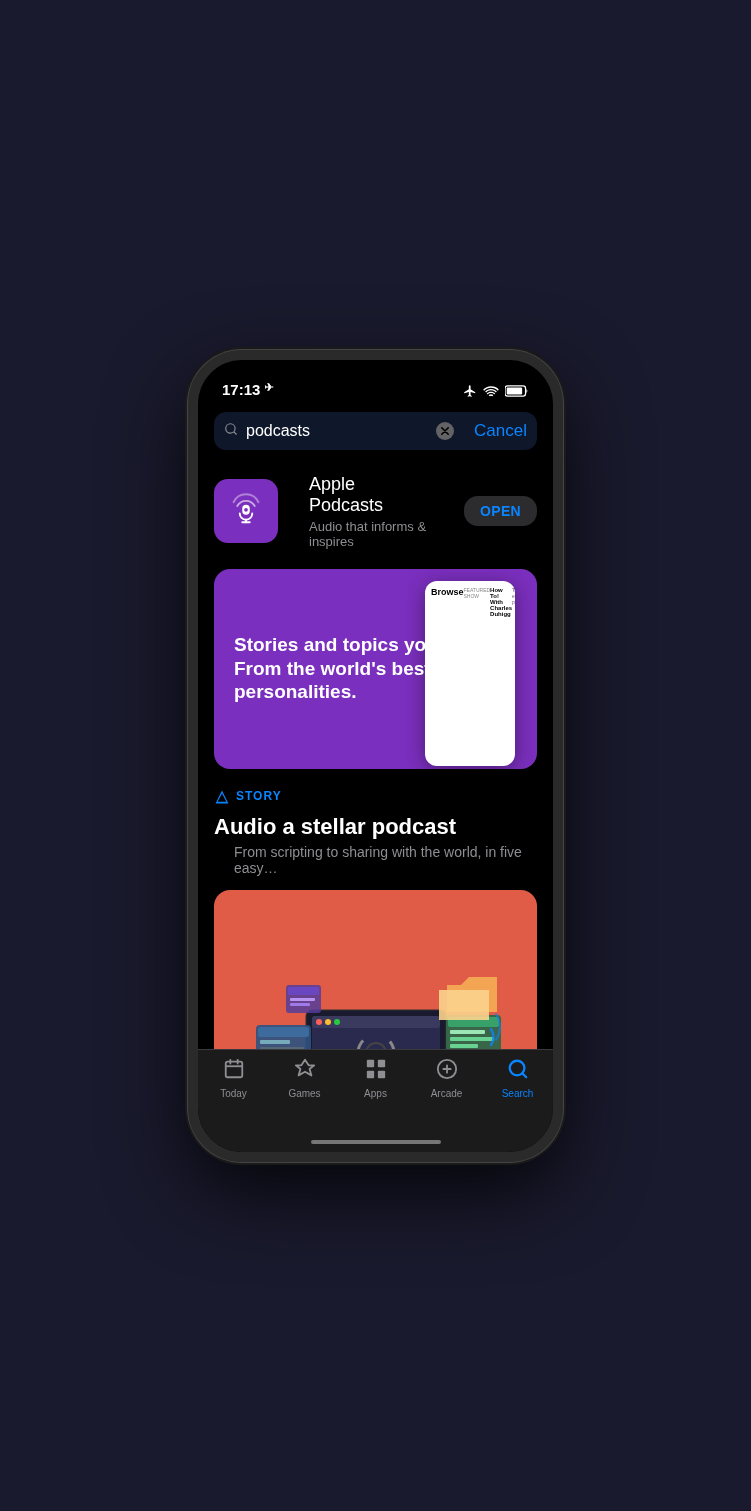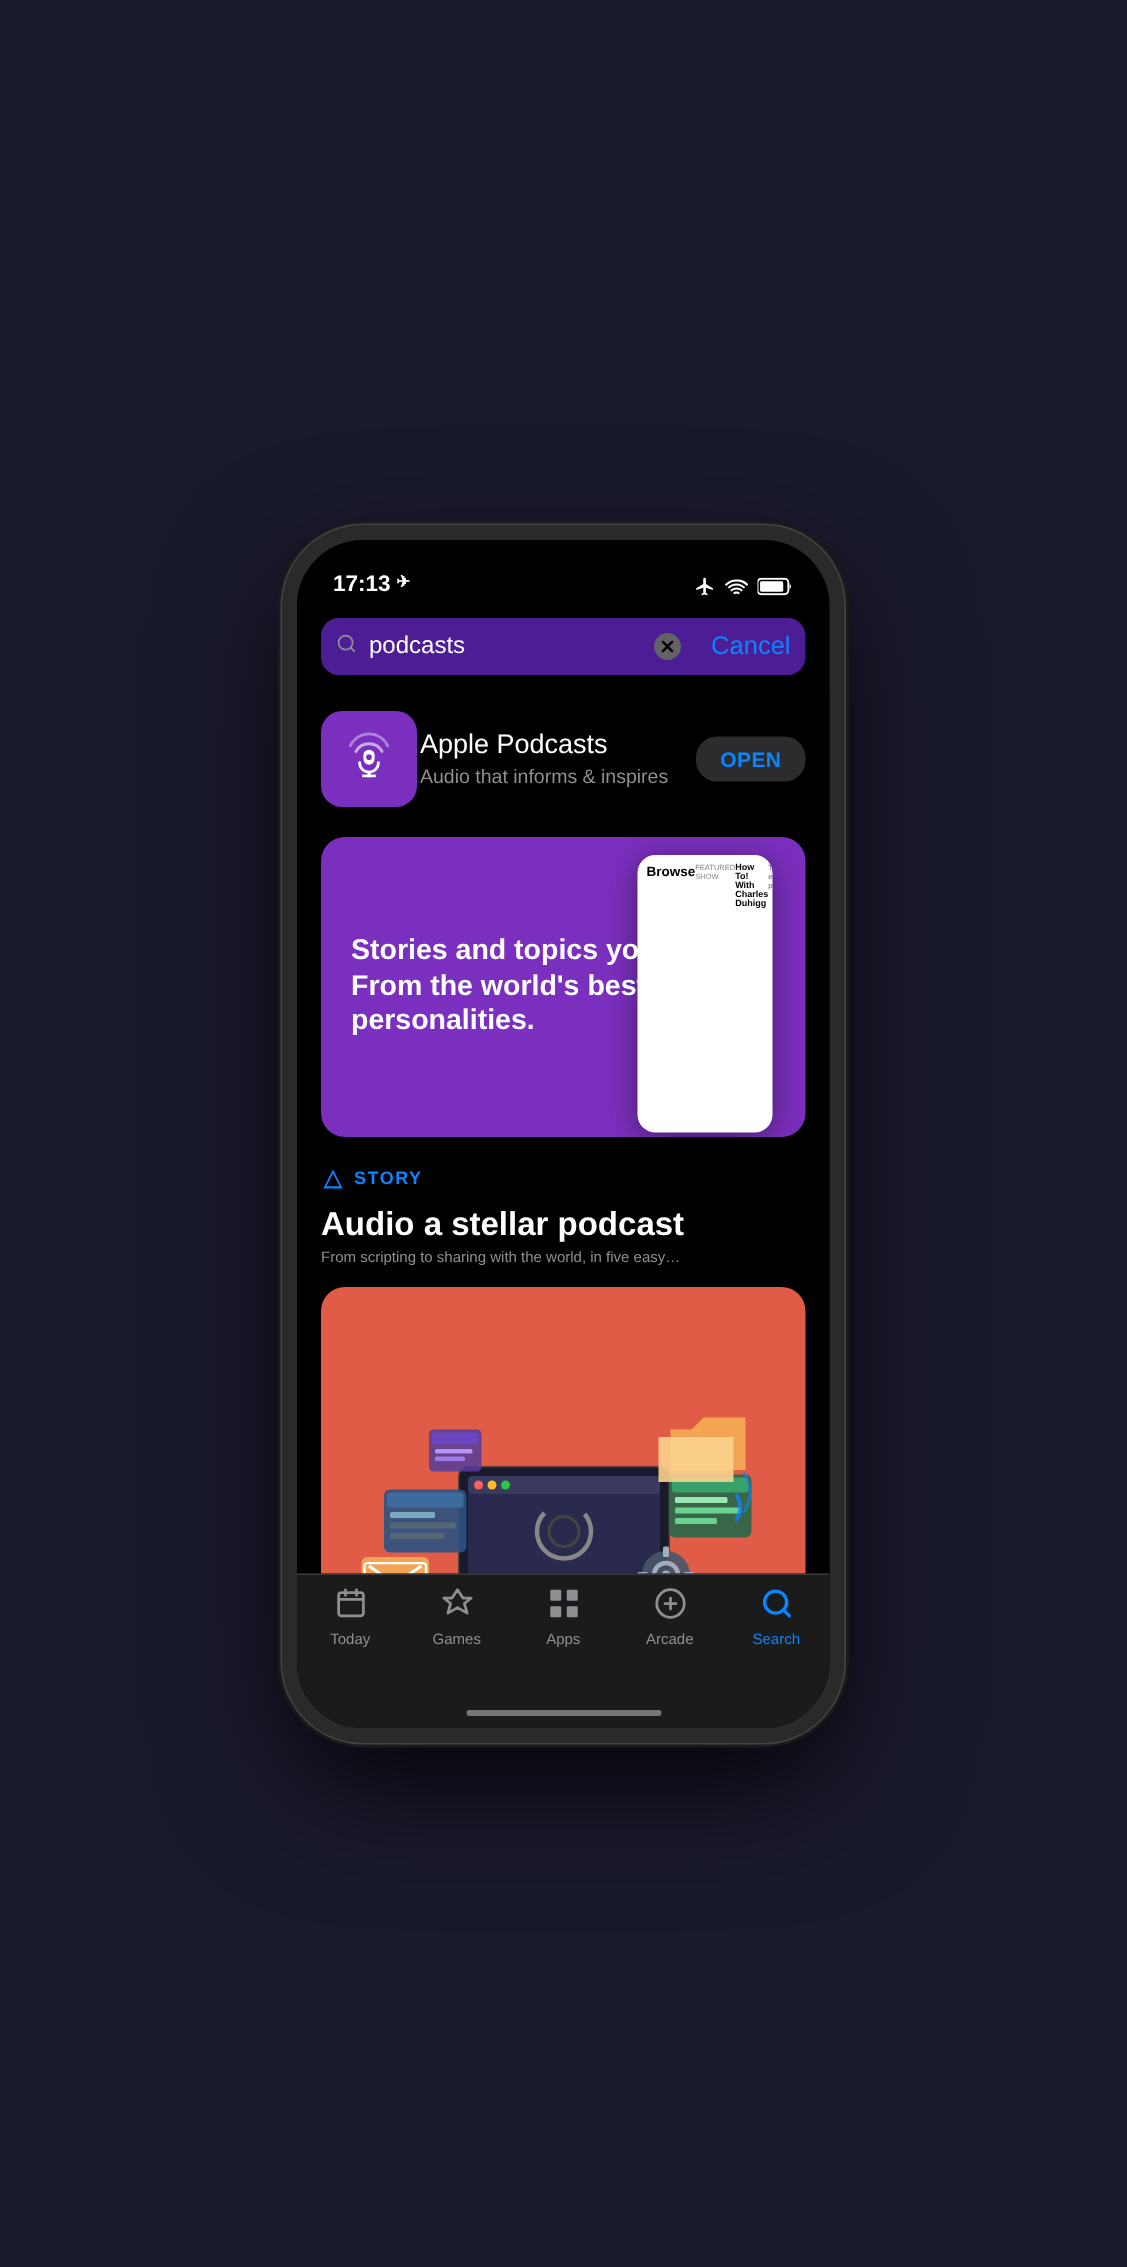--- a/index.html
+++ b/index.html
@@ -96,21 +96,21 @@
     .status-icons svg {
       fill: #fff;
     }
     
     .search-bar-container {
       padding: 8px 16px 12px;
       background: #000;
       flex-shrink: 0;
     }
     .search-bar {
-      background: #4c1d95;
+      background: #0f172a;
       border-radius: 12px;
       height: 38px;
       display: flex;
       align-items: center;
       padding: 0 10px;
       gap: 8px;
     }
     .search-bar-inner {
       flex: 1;
       display: flex;
@@ -149,21 +149,21 @@
       overflow-y: auto;
       overflow-x: hidden;
       padding: 0 16px;
       background: #000;
     }
     .content::-webkit-scrollbar { display: none; }
     
     .app-result {
       display: flex;
       align-items: center;
-      gap: 2px;
+      gap: 31px;
       padding: 12px 0 16px;
       border-bottom: none;
     }
     .app-icon {
       width: 64px;
       height: 64px;
       border-radius: 14px;
       background: #7B2FBE;
       display: flex;
       align-items: center;
@@ -349,23 +349,24 @@
       text-transform: uppercase;
     }
     .story-title {
       font-size: 22px;
       font-weight: 700;
       color: #fff;
       margin-bottom: 4px;
       line-height: 1.2;
     }
     .story-sub {
-      font-size: 10px;
+      font-size: 14px;
       color: #8e8e93;
       margin-bottom: 14px;
+      margin-left: 20px;
     }
     .story-image {
       width: 100%;
       height: 300px;
       background: #e05c47;
       border-radius: 16px;
       display: flex;
       align-items: center;
       justify-content: center;
       overflow: hidden;

